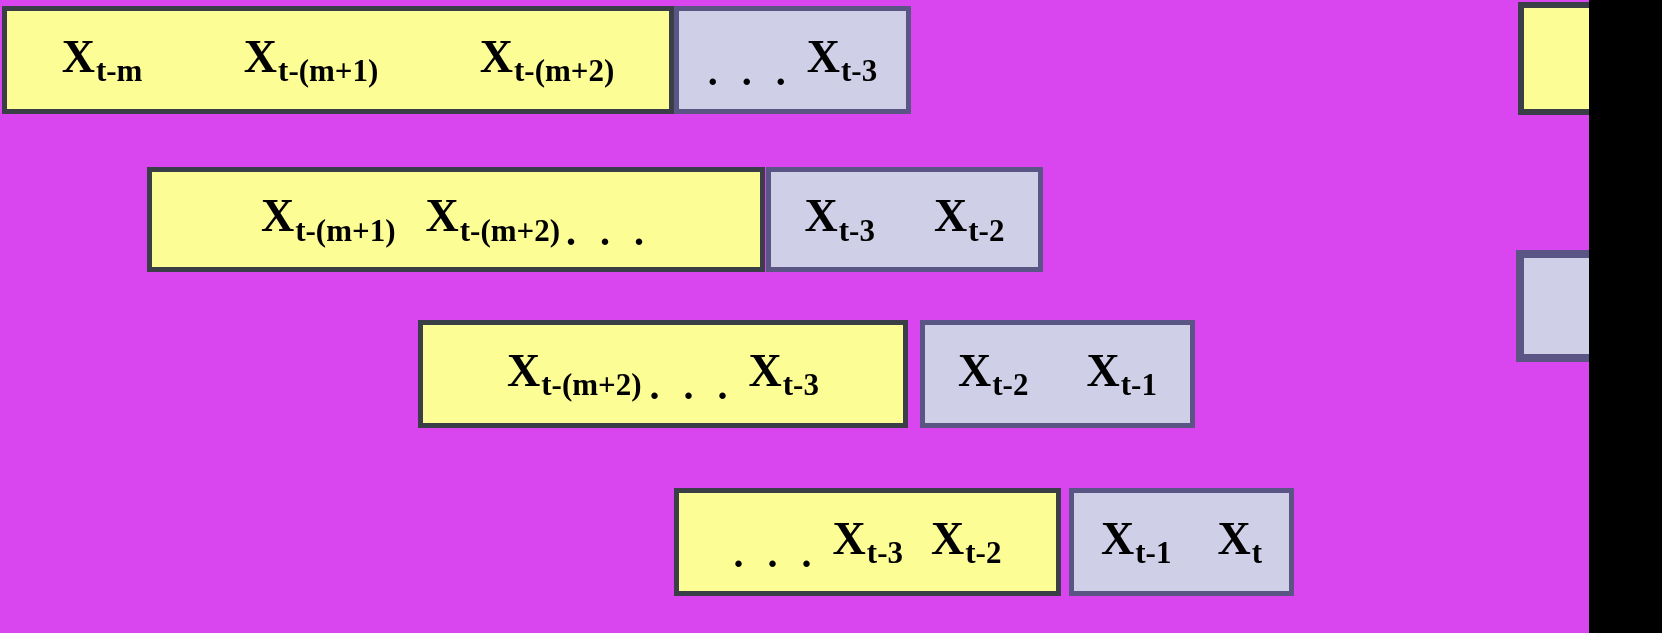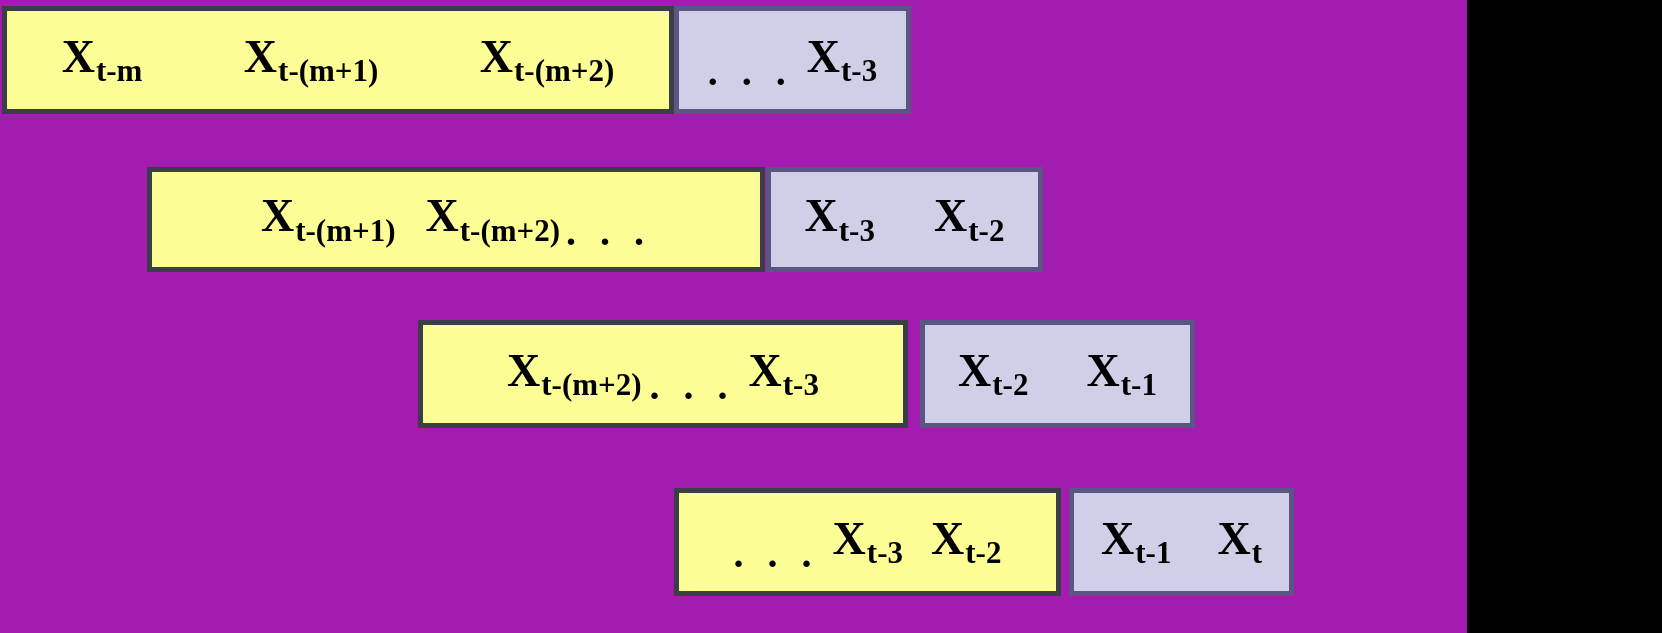--- a/index.html
+++ b/index.html
@@ -6,23 +6,23 @@
   html, body {
     margin: 0;
     padding: 0;
     background: #000000;
   }
   body {
     font-family: "Liberation Serif", "DejaVu Serif", serif;
   }
   #canvas {
     position: relative;
-    width: 1467px;
+    width: 1589px;
     height: 633px;
-    background: #a21caf;
+    background: #d946ef;
     overflow: hidden;
   }
 
   
   .seg {
     position: absolute;
     box-sizing: border-box;
     display: flex;
     align-items: center;
     white-space: nowrap;

